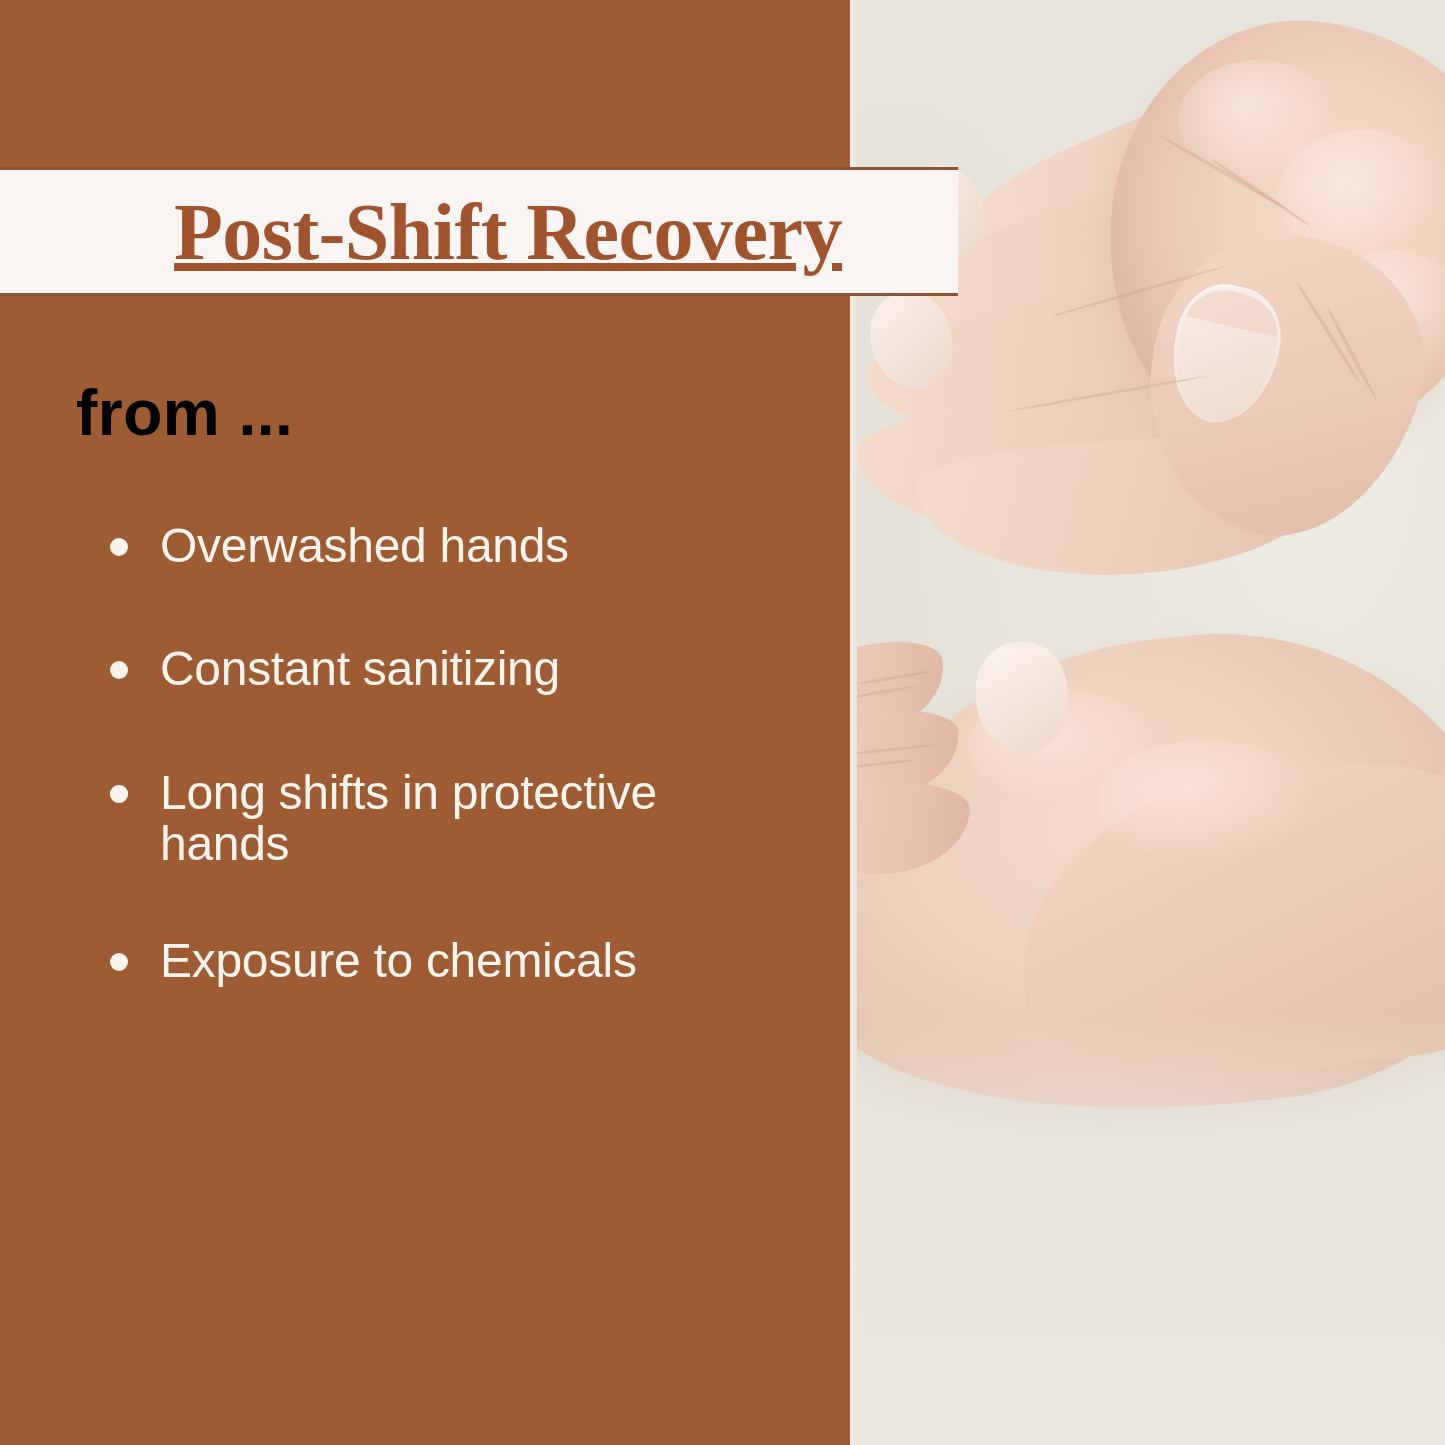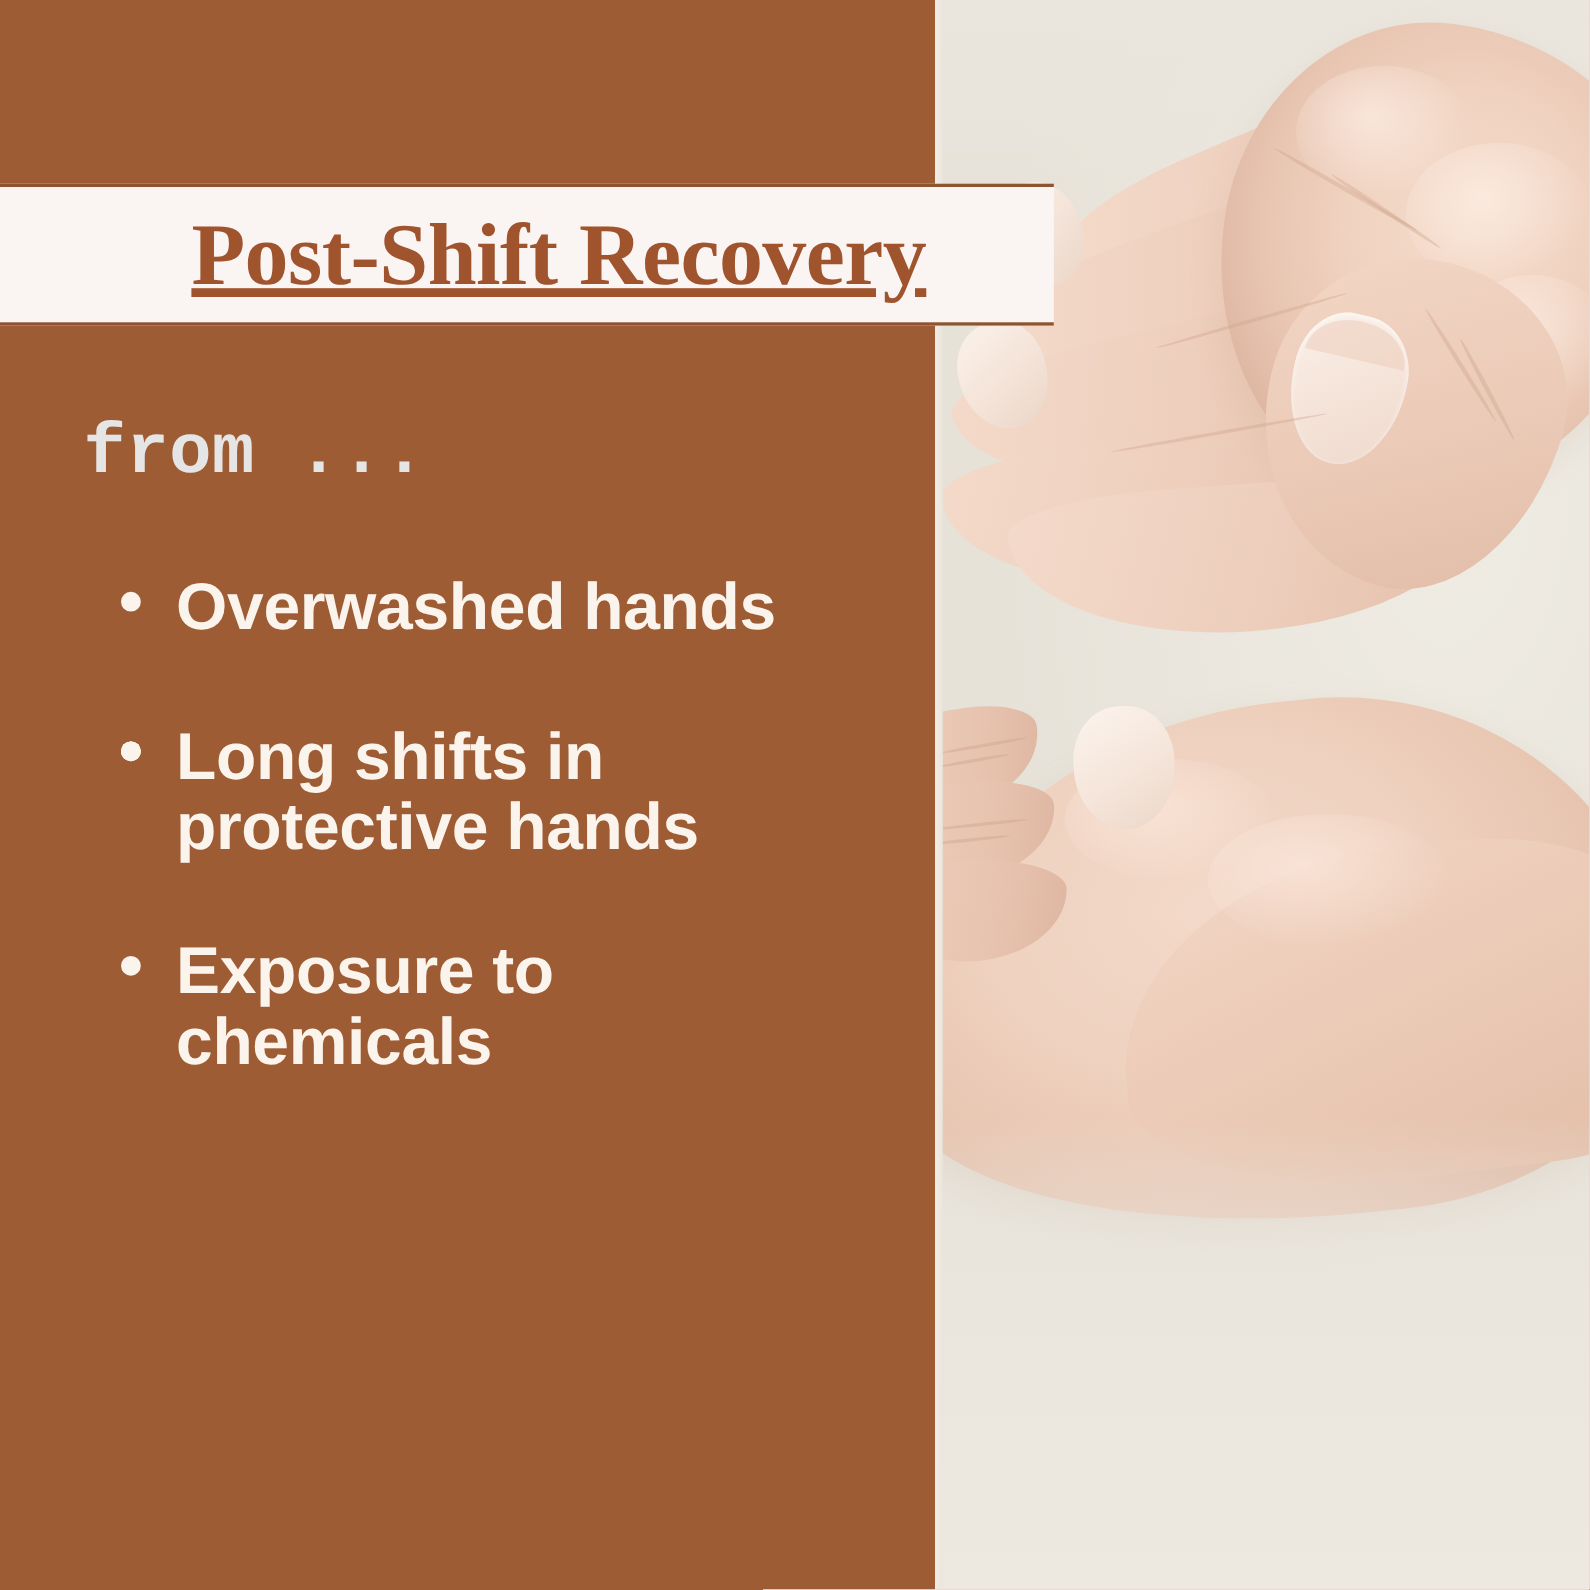--- a/index.html
+++ b/index.html
@@ -239,45 +239,45 @@
     letter-spacing: -0.5px;
     white-space: nowrap;
     text-decoration: underline;
   }
 
   
   #from-label {
     position: absolute;
     left: 76px;
     top: 378px;
-    font-family: Liberation Mono, monospace;
+    font-family: Liberation Sans, sans-serif;
     font-weight: 700;
     font-size: 64px;
     line-height: 1.1;
-    color: #e5e5e5;
+    color: #000000;
     letter-spacing: 0.5px;
   }
 
   
   #pain-points {
     position: absolute;
     left: 98px;
     top: 520px;
     width: 660px;
     list-style: none;
     margin: 0;
     padding: 0;
   }
   #pain-points li {
     position: relative;
     padding-left: 62px;
     margin-bottom: 72px;
     font-family: "Liberation Sans", sans-serif;
-    font-weight: 700;
-    font-size: 60px;
+    font-weight: 400;
+    font-size: 48px;
     line-height: 1.07;
     color: #FBF4ED;
     letter-spacing: -0.3px;
   }
   #pain-points li:last-child { margin-bottom: 0; }
   #pain-points li .bullet-dot {
     position: absolute;
     left: 12px;
     top: 18px;
     width: 18px;
@@ -337,20 +337,21 @@
 
     <div id="from-label">from ...</div>
 
     <ul id="pain-points">
       <li>
         <span class="bullet-dot"></span>
         <span>Overwashed hands</span>
       </li>
       <li>
         <span class="bullet-dot"></span>
+        <span>Constant sanitizing</span>
       </li>
       <li class="two-line">
         <span class="bullet-dot"></span>
       </li>
       <li class="two-line">
         <span class="bullet-dot"></span>
         <span>Long shifts in protective hands</span>
       </li>
       <li>
         <span class="bullet-dot"></span>

